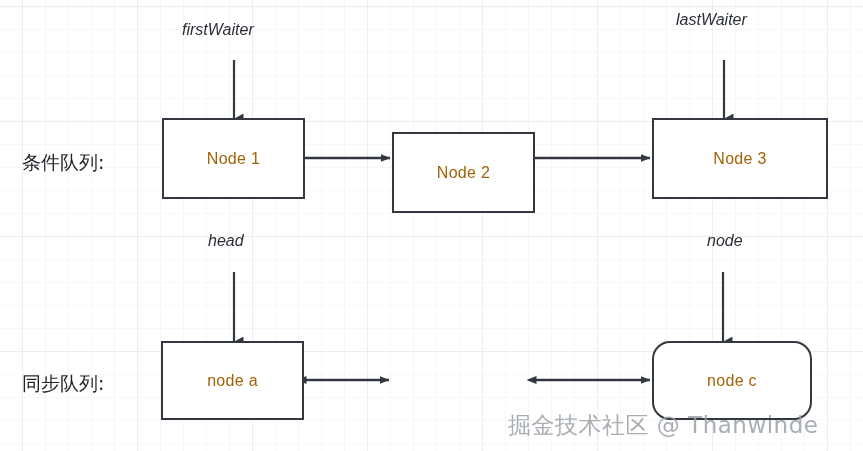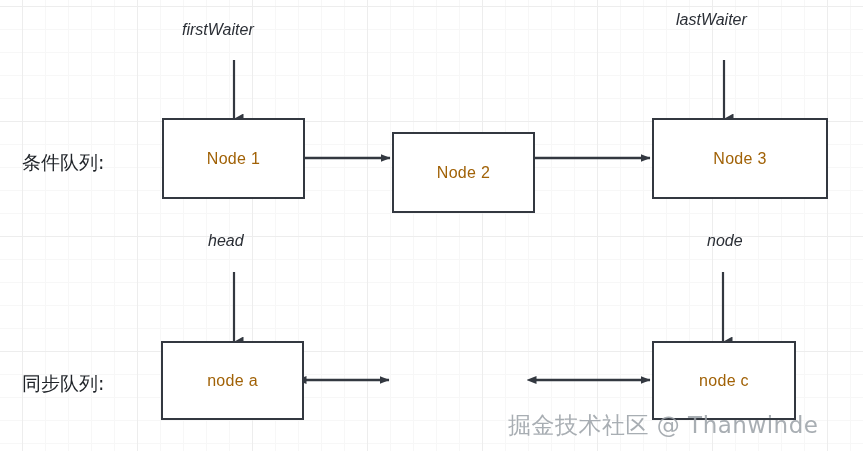--- a/index.html
+++ b/index.html
@@ -118,17 +118,17 @@
   <div class="node-box" style="left:162px; top:118px; width:143px; height:81px;">Node 1</div>
   <div class="node-box" style="left:392px; top:132px; width:143px; height:81px;">Node 2</div>
   <div class="node-box" style="left:652px; top:118px; width:176px; height:81px;">Node 3</div>
 
   <div class="row-label" style="left:22px; top:371px;">同步队列:</div>
 
   <div class="ptr-label" style="left:208px; top:232px;">head</div>
   <div class="ptr-label" style="left:707px; top:232px;">node</div>
 
   <div class="node-box" style="left:161px; top:341px; width:143px; height:79px;">node a</div>
-  <div class="node-box" style="left:652px; top:341px; width:144px; height:79px;">node c</div>
+  <div class="node-box" style="left:652px; top:341px; width:160px; height:79px;border-radius:18px;">node c</div>
 
   <div class="watermark" style="left:508px; top:410px;">掘金技术社区 @ Thanwinde</div>
 
 </div>
 
 </body></html>

